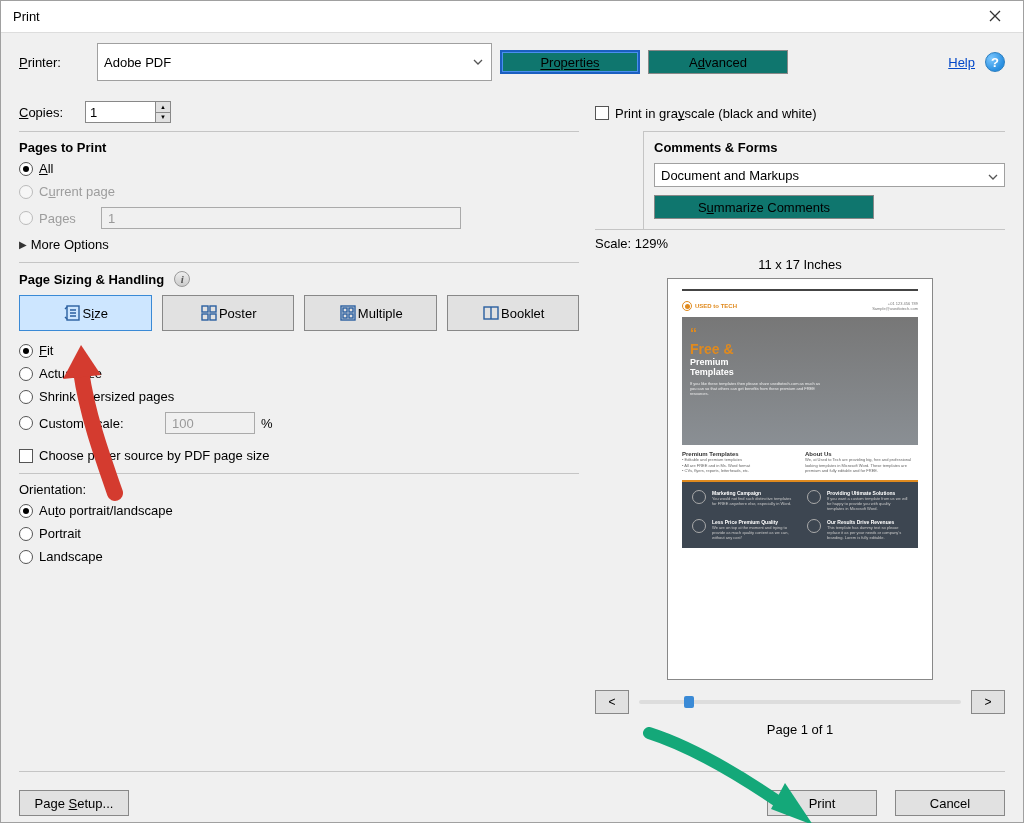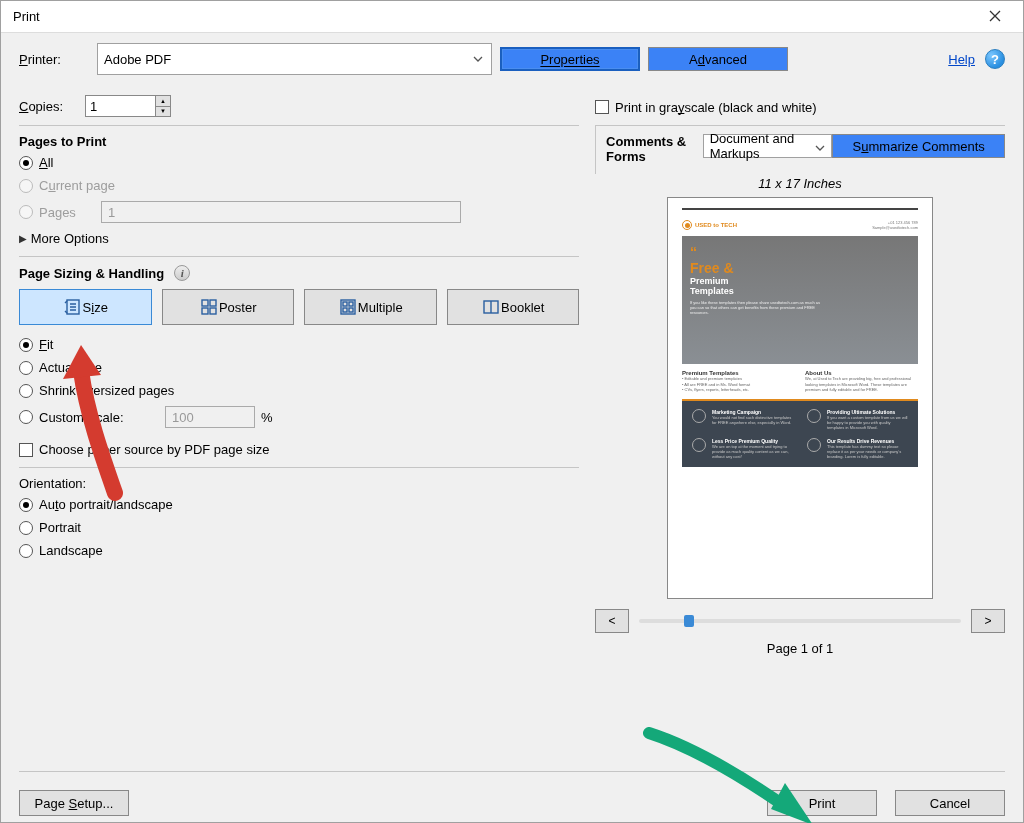--- a/index.html
+++ b/index.html
@@ -57,32 +57,32 @@
     grid-column: 1 / -1;
     display: grid;
     grid-template-columns: 70px 395px 140px 140px 1fr auto;
     align-items: center;
     gap: 8px;
     margin-bottom: 12px;
   }
   .label { font-size: 13px; }
   .underline { text-decoration: underline; text-decoration-skip-ink: none; }
   .sel-printer {
-    height: 32px;
+    height: 38px;
     background: #fff;
     border: 1px solid #a0a0a0;
     display: flex; align-items: center; justify-content: space-between;
     padding: 0 4px 0 6px;
   }
   .sel-printer .caret {
     width:18px; display:flex; align-items:center; justify-content:center;
   }
   .btn {
     height: 24px;
-    background: #3b82f6;
+    background: #0f766e;
     border: 1px solid #888;
     display:flex; align-items:center; justify-content:center;
     font-size: 13px;
   }
   .btn.highlight {
     border: 2px solid #1a5fbf;
     box-shadow: inset 0 0 0 1px #4a8ef0;
   }
   .help-group {
     display: flex; align-items: center; gap: 10px;
@@ -191,39 +191,39 @@
   
   .right-col {
     grid-column: 2 / 3;
     grid-row: 3 / 4;
     display:flex; flex-direction:column;
   }
   .right-top {
     border-top:1px solid #c5c5c5;
     border-left:1px solid #c5c5c5;
     padding:8px 0 10px 10px;
-    display:flex; flex-direction:row; gap:0;
+    display:flex; flex-direction:column; gap:8px;margin-left:48px;
   }
   .sel-cf {
     height:24px; border:1px solid #a0a0a0; background:#fff;
     display:flex; align-items:center; justify-content:space-between;
     padding:0 6px;
   }
   .summarize { width:220px; align-self:flex-start; }
 
   .scale-row {
     border-top:1px solid #c5c5c5;
     padding:6px 0 4px 0;
     font-size:13px;
   }
   .preview-area {
     display:flex; flex-direction:column; align-items:center; gap:4px;
     margin-top:2px;
   }
-  .dims { font-size:13px; margin-bottom:2px;font-style:italic; }
+  .dims { font-size:13px; margin-bottom:2px; }
   .paper {
     width:266px; height:402px; background:#fff; border:1px solid #888;
     padding:10px 14px;
     display:flex; flex-direction:column;
     gap:6px;
     font-size:5px;
     color:#333;
   }
   .paper .pv-bar { height:2px; background:#444; width:100%; margin-bottom:4px;}
   .paper .pv-head { display:flex; justify-content:space-between; align-items:center; }
@@ -485,20 +485,21 @@
             <svg width="10" height="6" viewBox="0 0 10 6">
                 <path d="M1 1 L5 5 L9 1" fill="none" stroke="#555" stroke-width="1.3"></path>
               </svg>
           </span>
         </div>
         <div class="btn summarize">
           <span>S<span class="underline">u</span>mmarize Comments</span>
         </div>
       </div>
 
+      <div class="scale-row">Scale: 129%</div>
 
       <div class="preview-area">
         <div class="dims">11 x 17 Inches</div>
 
         <div class="paper">
           <div class="pv-bar"></div>
           <div class="pv-head">
             <div class="pv-logo">
               <span class="circ"></span>
               <span>USED to TECH</span>

